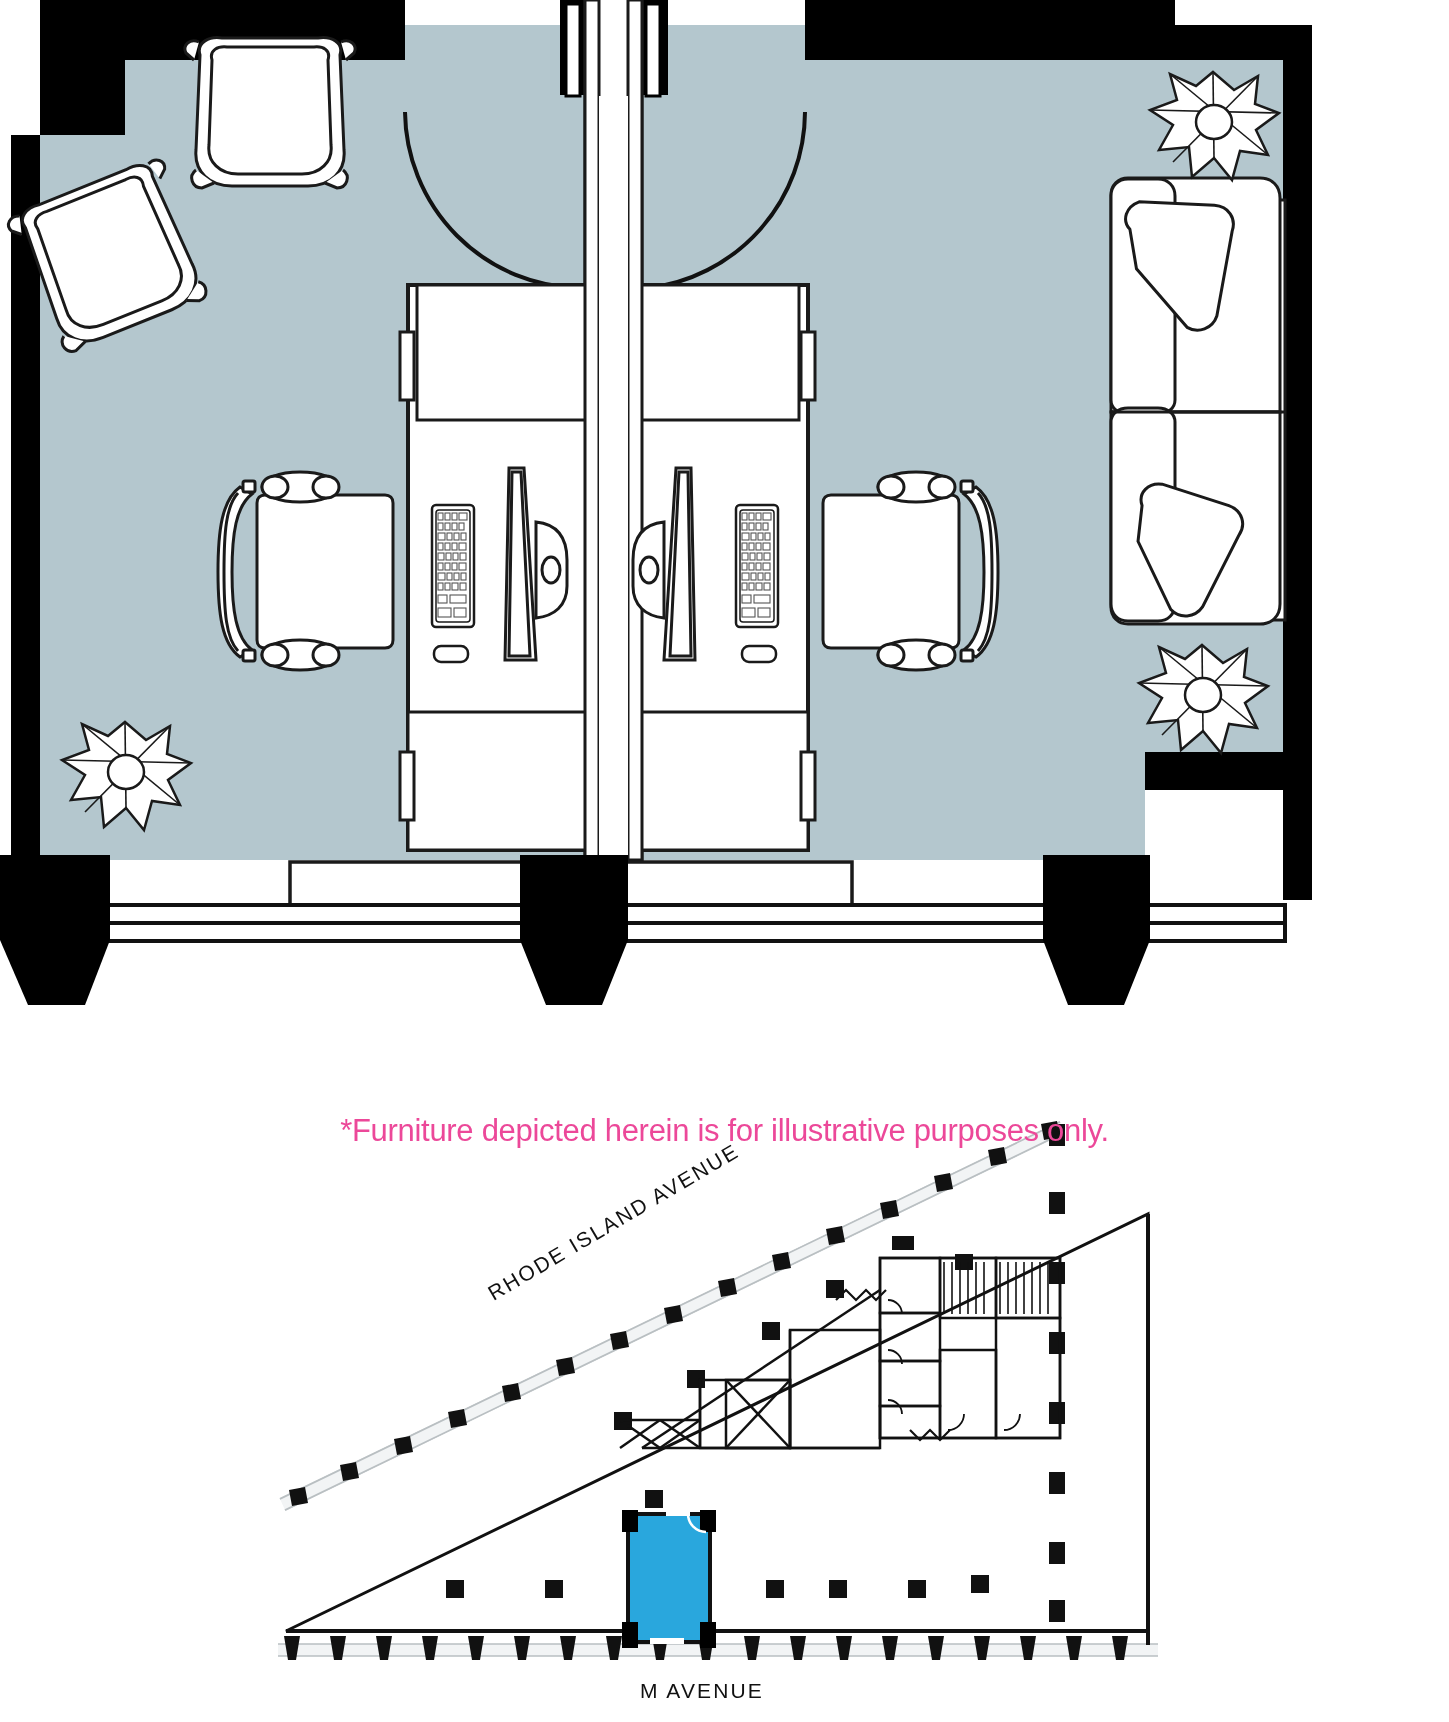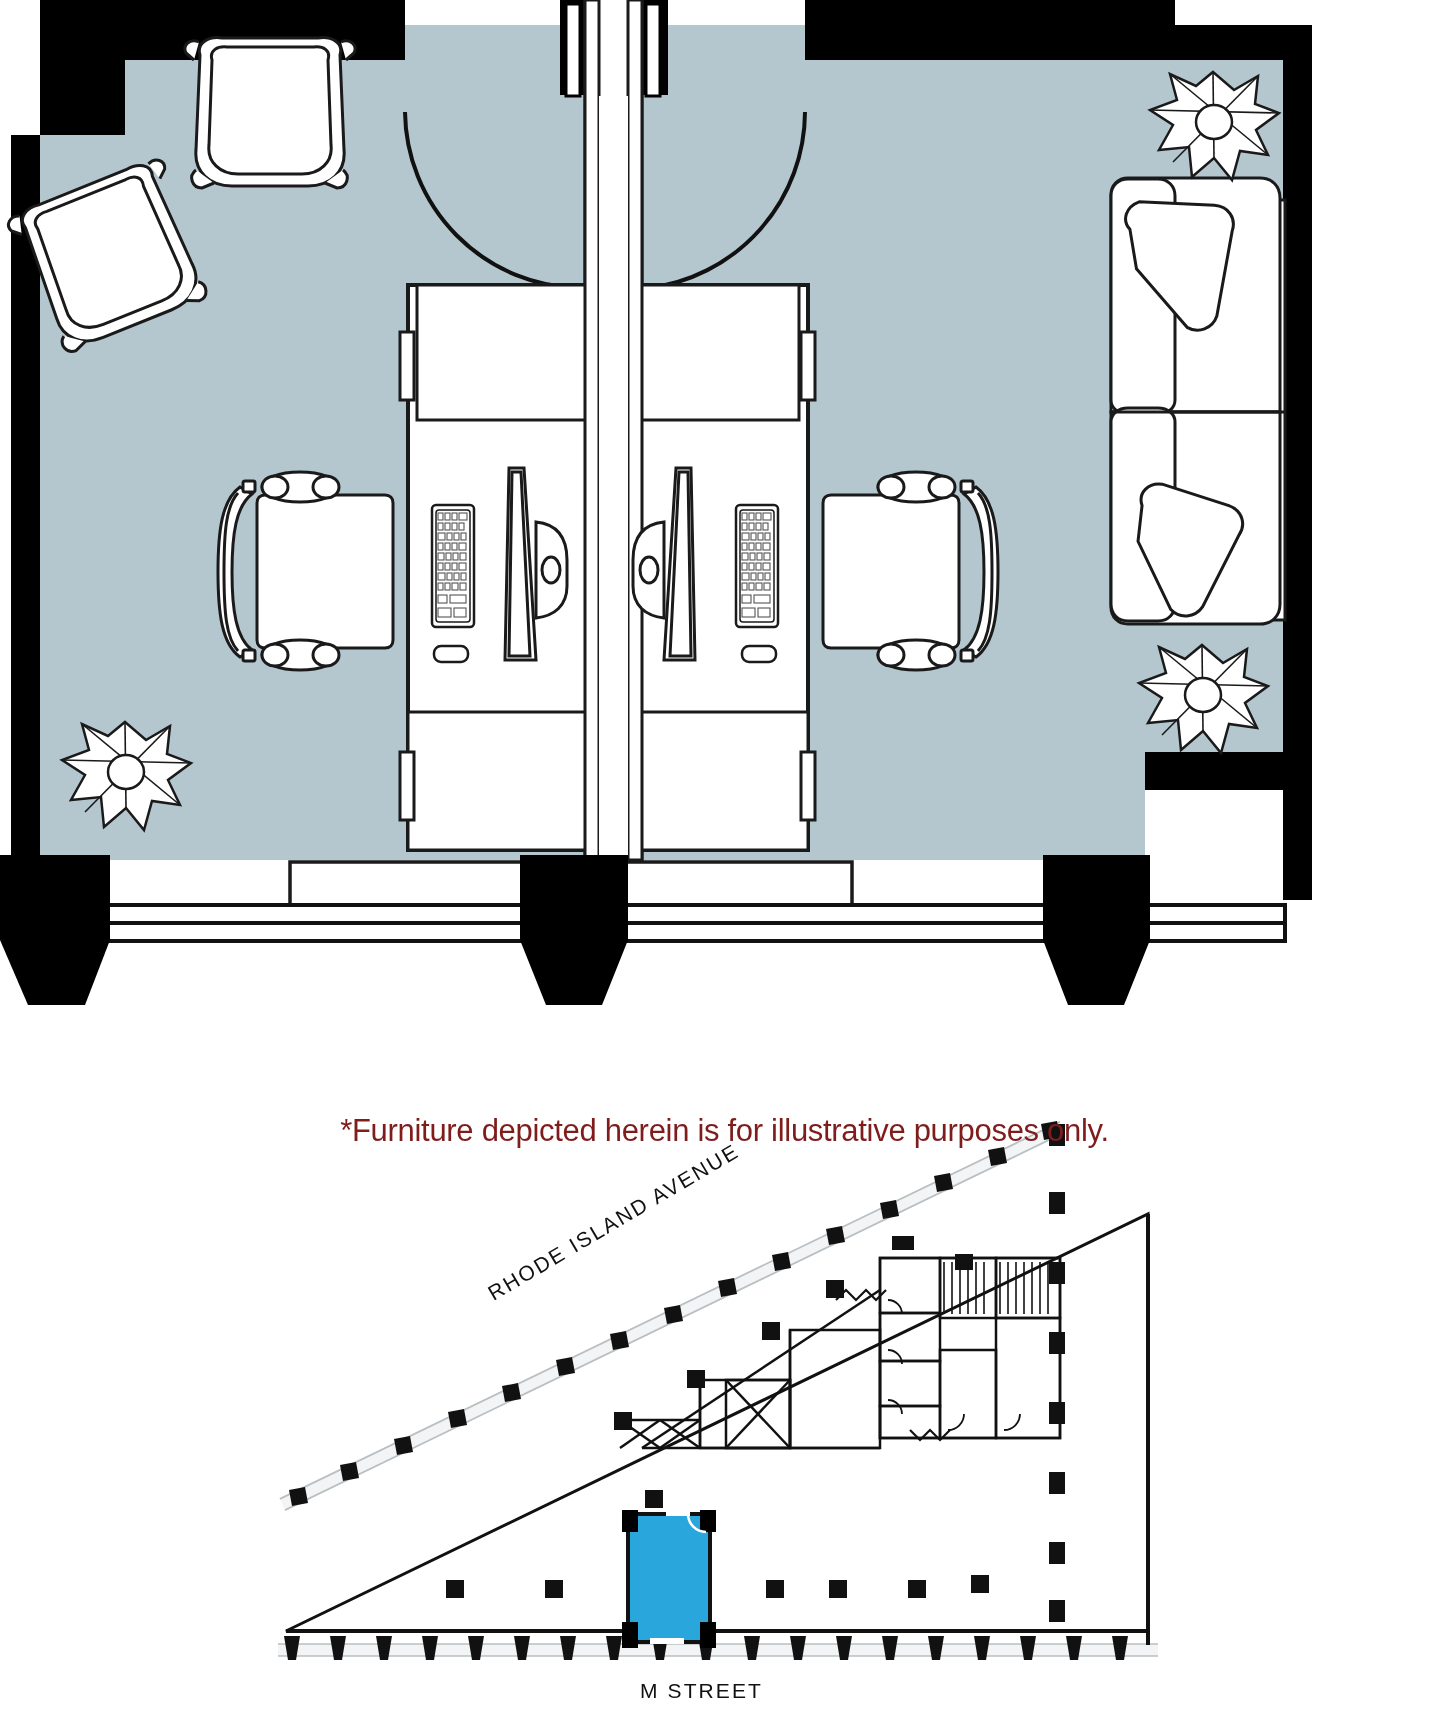--- a/index.html
+++ b/index.html
@@ -36,21 +36,21 @@
     left: 0;
     top: 1113px;
     width: 1449px;
     text-align: center;
     pointer-events: none;
   }
   .caption-text {
     font-family: "Liberation Sans", sans-serif;
     font-size: 31px;
     letter-spacing: -0.3px;
-    color: #7f1d1d;
+    color: #ec4899;
     white-space: nowrap;
   }
   .street-label-layer {
     position: absolute;
     left: 0;
     top: 0;
     width: 1449px;
     height: 1722px;
     pointer-events: none;
   }
@@ -565,16 +565,16 @@
 
   </svg>
   </div>
 
   <div class="caption-layer">
     <span class="caption-text">*Furniture depicted herein is for illustrative purposes only.</span>
   </div>
 
   <div class="street-label-layer">
     <div class="street-label" id="street-diagonal">RHODE ISLAND AVENUE</div>
-    <div class="street-label" id="street-bottom">M STREET</div>
+    <div class="street-label" id="street-bottom">M AVENUE</div>
   </div>
 
 </div>
 
 </body></html>

